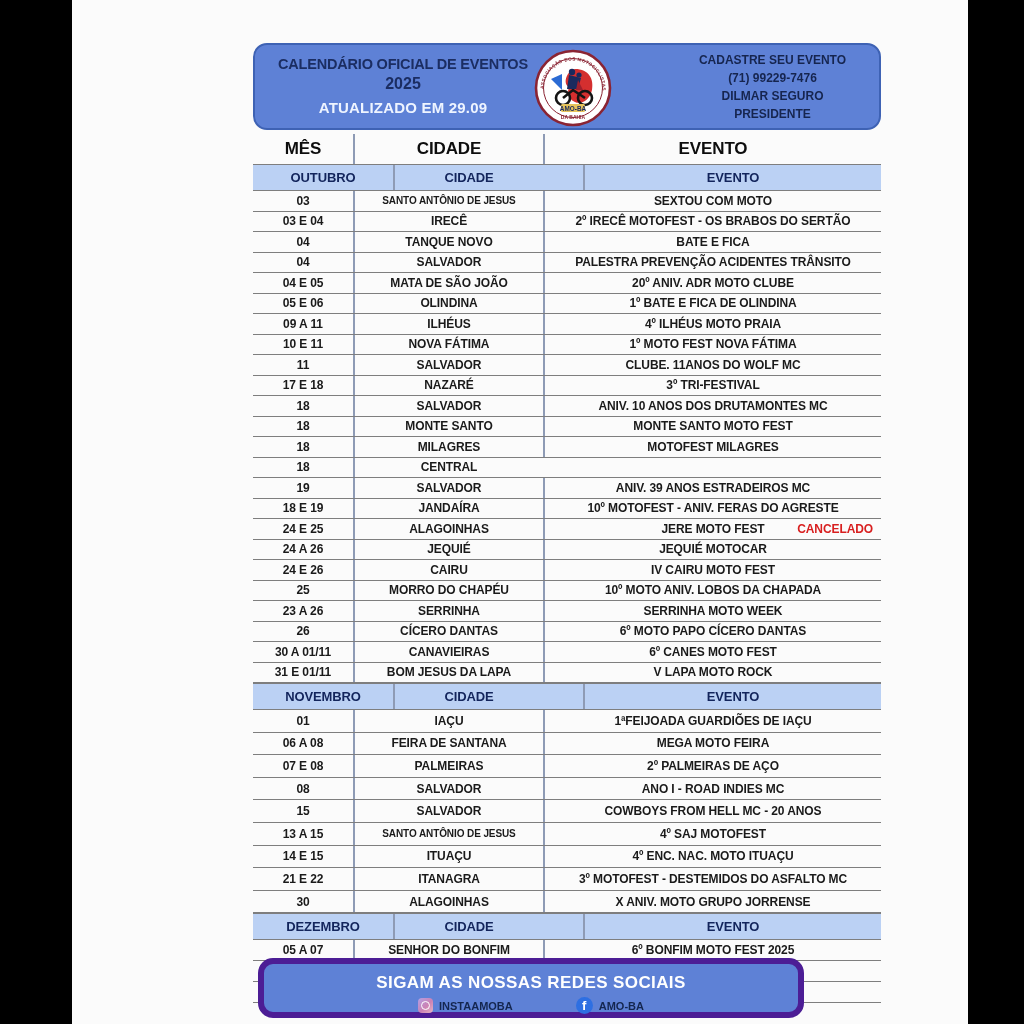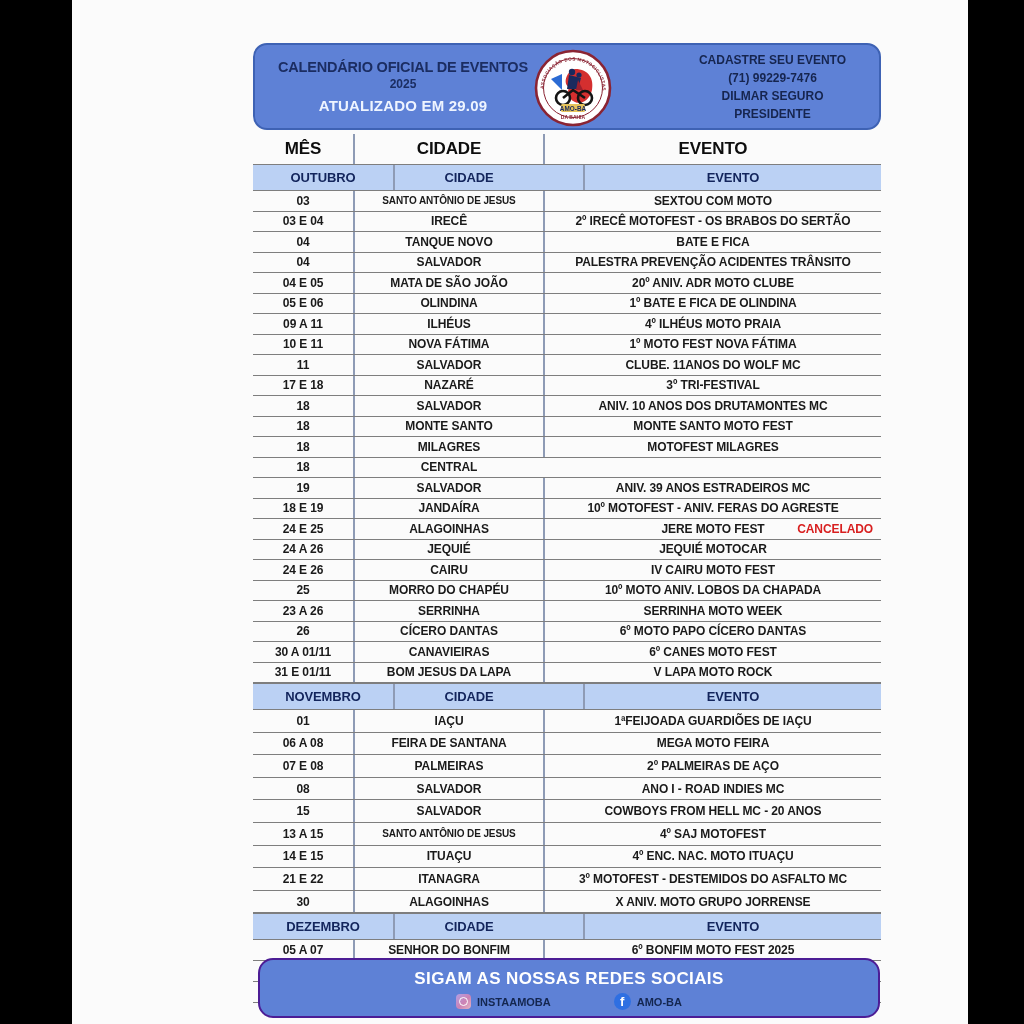--- a/index.html
+++ b/index.html
@@ -10,21 +10,21 @@
   .page{position:absolute;left:72px;top:0;width:896px;height:1024px;background:#fbfbfb;}
 
   
   .header-card{
     position:absolute;left:181px;top:43px;width:628px;height:87px;box-sizing:border-box;
     background:#5e81d6;border:2px solid #3e62b4;border-radius:14px;
     display:flex;align-items:center;justify-content:space-between;padding:12px 14px;
   }
   .hdr-left{width:268px;text-align:center;font-weight:bold;color:#1b2d62;line-height:1.25;}
   .hdr-title{font-size:14.5px;letter-spacing:-0.2px;}
-  .hdr-year{font-size:12px;margin-top:1px;}
+  .hdr-year{font-size:16px;margin-top:1px;}
   .hdr-updated{font-size:15px;color:#eef4ff;margin-top:5px;letter-spacing:.2px;}
   .hdr-right{width:185px;text-align:center;font-weight:bold;color:#16254f;font-size:12px;line-height:1.5;}
   .logo-wrap{position:absolute;left:279px;top:4px;width:78px;height:78px;}
 
   
   .table{position:absolute;left:181px;top:134px;width:628px;}
   .trow{display:grid;grid-template-columns:100px 190px 338px;}
   .thead .cell{height:30px;font-size:17px;color:#0d0d0d;}
   .cell{
     display:flex;align-items:center;justify-content:center;box-sizing:border-box;
@@ -37,22 +37,22 @@
   .band .cell{height:25px;font-size:13px;color:#13255c;}
   .sec0 .cell{height:19.5px;}
   .sec1 .cell{height:21.6px;}
   .sec2 .cell{height:20px;}
   .band.sec0 .cell,.band.sec1 .cell,.band.sec2 .cell{height:25px;margin-left:40px;}
   .cell.small{font-size:10px;}
   .note{position:absolute;right:8px;color:#d81f1f;font-size:12px;}
 
   
   .footer-card{
-    position:absolute;left:186px;top:958px;width:622px;height:60px;box-sizing:border-box;
-    background:#5e81d6;border:2px solid #4c1d95;border-radius:15px;text-align:center;
+    position:absolute;left:186px;top:958px;width:546px;height:60px;box-sizing:border-box;
+    background:#5e81d6;border:6px solid #4c1d95;border-radius:15px;text-align:center;
   }
   .footer-title{color:#fff;font-weight:bold;font-size:17px;margin-top:9px;letter-spacing:.4px;}
   .socials{display:flex;justify-content:center;align-items:center;gap:63px;margin-top:4px;}
   .social-item{display:flex;align-items:center;gap:6px;font-weight:bold;font-size:11px;color:#14264f;}
   .ig-icon{width:15px;height:15px;border-radius:4px;position:relative;
     background:linear-gradient(135deg,#b2a0e6 0%,#cc82b4 55%,#e7b6c4 100%);}
   .ig-icon::before{content:"";position:absolute;inset:3px;border:1.5px solid #fff;border-radius:50%;}
   .fb-icon{width:17px;height:17px;border-radius:50%;background:#2e6fe2;color:#fff;
     display:flex;align-items:center;justify-content:center;font-size:13px;font-weight:bold;}
   .fb-icon::before{content:"f";}

